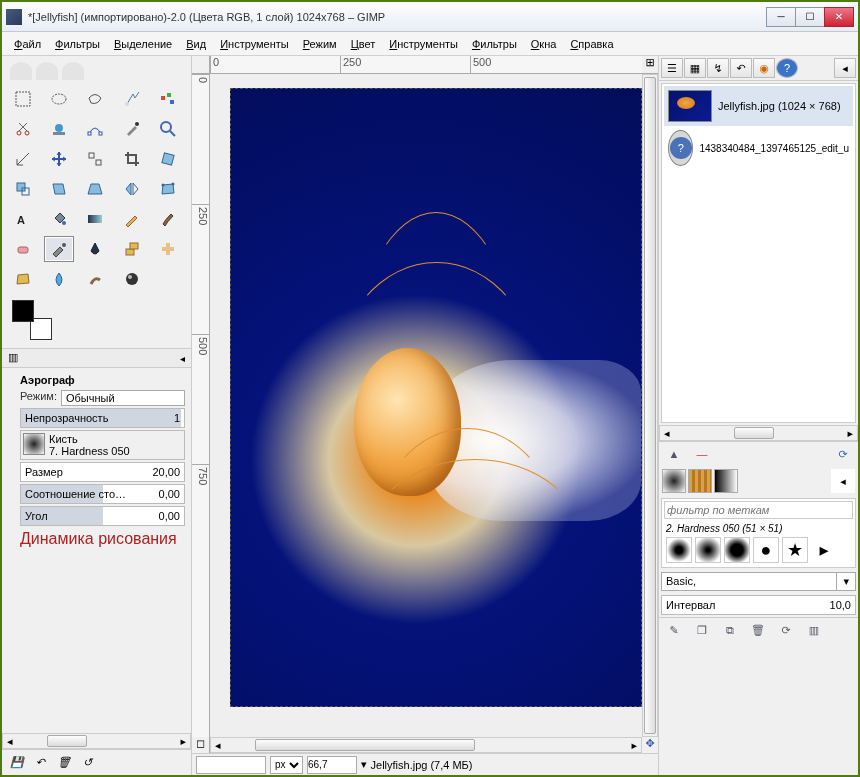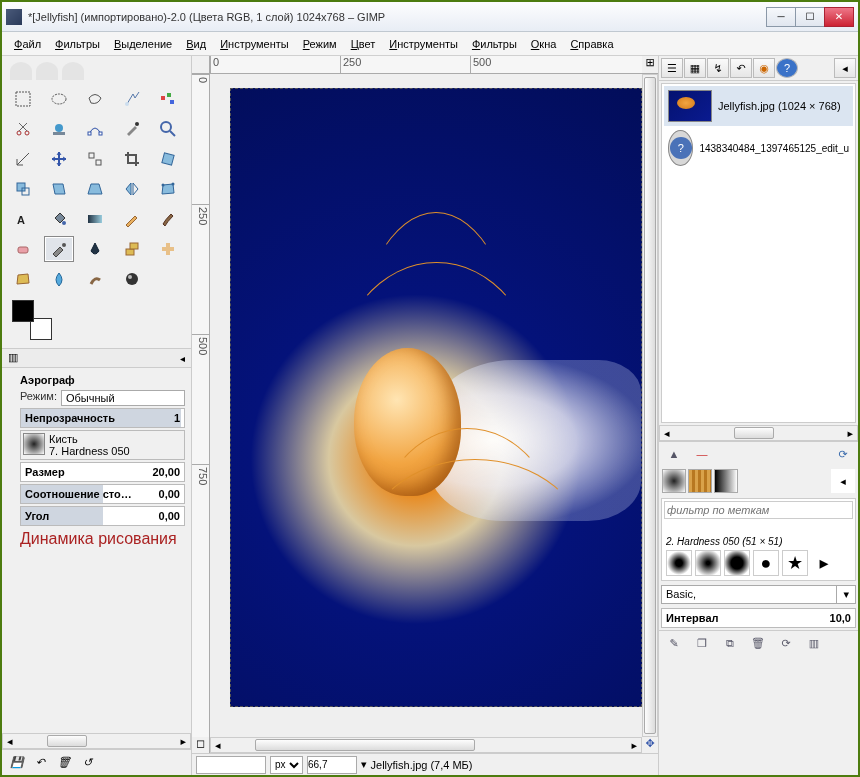--- a/index.html
+++ b/index.html
@@ -24,21 +24,21 @@
 .tool.sel { border: 1px solid #888; background: #e0e4ea; box-shadow: inset 0 0 0 1px #fff; }
 .tool svg { width: 18px; height: 18px; }
 .fgbg { position: relative; width: 40px; height: 40px; margin: 4px 6px; }
 .fgbg .bg { position: absolute; right: 0; bottom: 0; width: 22px; height: 22px; background: #fff; border: 1px solid #333; }
 .fgbg .fg { position: absolute; left: 0; top: 0; width: 22px; height: 22px; background: #000; border: 1px solid #333; }
 .tooloptshead { display:flex; align-items:center; padding:2px 6px; border-top:1px solid #ccc; border-bottom:1px solid #ccc; background:#ececec; }
 .tooloptshead .chev { margin-left:auto; font-size:10px; }
 .toolopts { padding: 4px 6px; flex:1; overflow:hidden;margin-left:12px; }
 .toolopts .row { display: flex; margin: 2px 0; gap: 4px; }
 .toolopts label { color: #333; }
-.slider { position: relative; height: 20px; background:#fff; border:1px solid #bbb; display:flex; align-items:center; padding:0 4px; margin:2px 0;font-weight:bold; }
+.slider { position: relative; height: 20px; background:#fff; border:1px solid #bbb; display:flex; align-items:center; padding:0 4px; margin:2px 0; }
 .slider .fill { position:absolute; left:0; top:0; bottom:0; background:#cfd6e0; }
 .slider span { position:relative; }
 .slider .val { margin-left:auto; position:relative; }
 .leftbottom { border-top:1px solid #ccc; padding:2px; }
 .leftbottom .iconsrow { display:flex; gap:12px; padding:4px 6px; }
 .scrollbar-h { height:16px; background:#f0f0f0; border:1px solid #ccc; display:flex; align-items:center; }
 .scrollbar-h .thumb { height:12px; width:40px; background:linear-gradient(#fdfdfd,#dcdcdc); border:1px solid #aaa; border-radius:2px; margin-left:30px; }
 .scrollbar-v { width:16px; background:#f0f0f0; border:1px solid #ccc; display:flex; flex-direction:column; }
 .scrollbar-v .thumb { width:12px; flex:1; background:linear-gradient(90deg,#fdfdfd,#dcdcdc); border:1px solid #aaa; border-radius:2px; margin:2px auto; }
 .center { flex: 1; display: flex; flex-direction: column; background: #f0f0f0; min-width:0; }
@@ -61,21 +61,21 @@
 .rightcol .tabstrip i { width:22px; height:20px; border:1px solid #bbb; background:linear-gradient(#fafafa,#e6e6e6); display:flex; align-items:center; justify-content:center; font-size:11px; font-style:normal; }
 .rightcol .tabstrip i.last { margin-left:auto; }
 .imagelist { flex:0 0 auto; background:#fff; border:1px solid #ccc; margin:2px; padding:2px; height:340px; overflow:auto; }
 .imagelist .item { display:flex; align-items:center; gap:6px; padding:4px; }
 .imagelist .item.sel { background:#dbe5f1; }
 .imagelist .thumb { width:44px; height:32px; background:linear-gradient(135deg,#041270,#0a1a90); border:1px solid #888; position:relative; }
 .imagelist .thumb.t2 { background:#d8d8d8; display:flex; align-items:center; justify-content:center; border-radius:50%; width:36px; height:36px; }
 .brushrow { display:flex; gap:2px; padding:3px; }
 .brushrow i { width:24px; height:24px; border:1px solid #aaa; background:#fff; display:flex; align-items:center; justify-content:center; font-style:normal; }
 .brushpicker { background:#fff; border:1px solid #ccc; margin:2px; padding:2px; }
-.brushpicker .filterinput { width:100%; border:1px solid #ccc; padding:2px; font-style:italic; color:#888; margin-bottom:16px; }
+.brushpicker .filterinput { width:100%; border:1px solid #ccc; padding:2px; font-style:italic; color:#888; margin-bottom:3px; }
 .brushes { display:flex; gap:3px; padding:2px; }
 .brushes i { width:26px; height:26px; border:1px solid #ccc; background:#fff; display:flex; align-items:center; justify-content:center; font-style:normal; font-size:18px; }
 .sel-combo { display:flex; border:1px solid #aaa; margin:2px; background:#fff; }
 .sel-combo span { padding:2px 4px; flex:1; }
 .sel-combo b { padding:2px 6px; border-left:1px solid #aaa; font-weight:normal; }
 .rightbottom { display:flex; gap:10px; padding:4px 6px; border-top:1px solid #ccc; }
 .rightbottom i { width:18px; height:16px; font-style:normal; color:#556; display:flex; align-items:center; justify-content:center; }
 .smicon { width:16px; height:14px; display:inline-block; }
 </style>
 </head>

